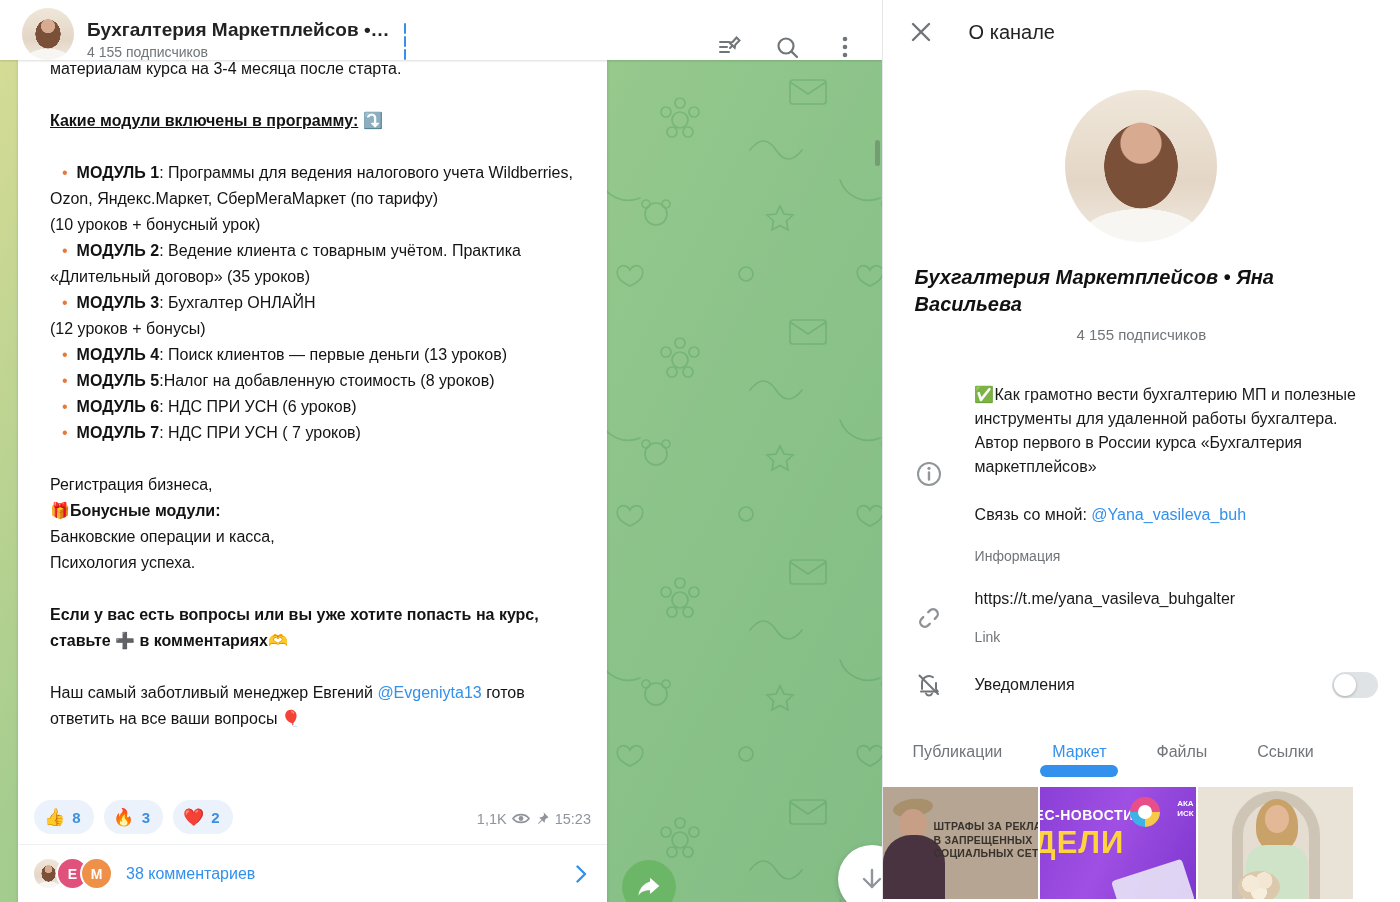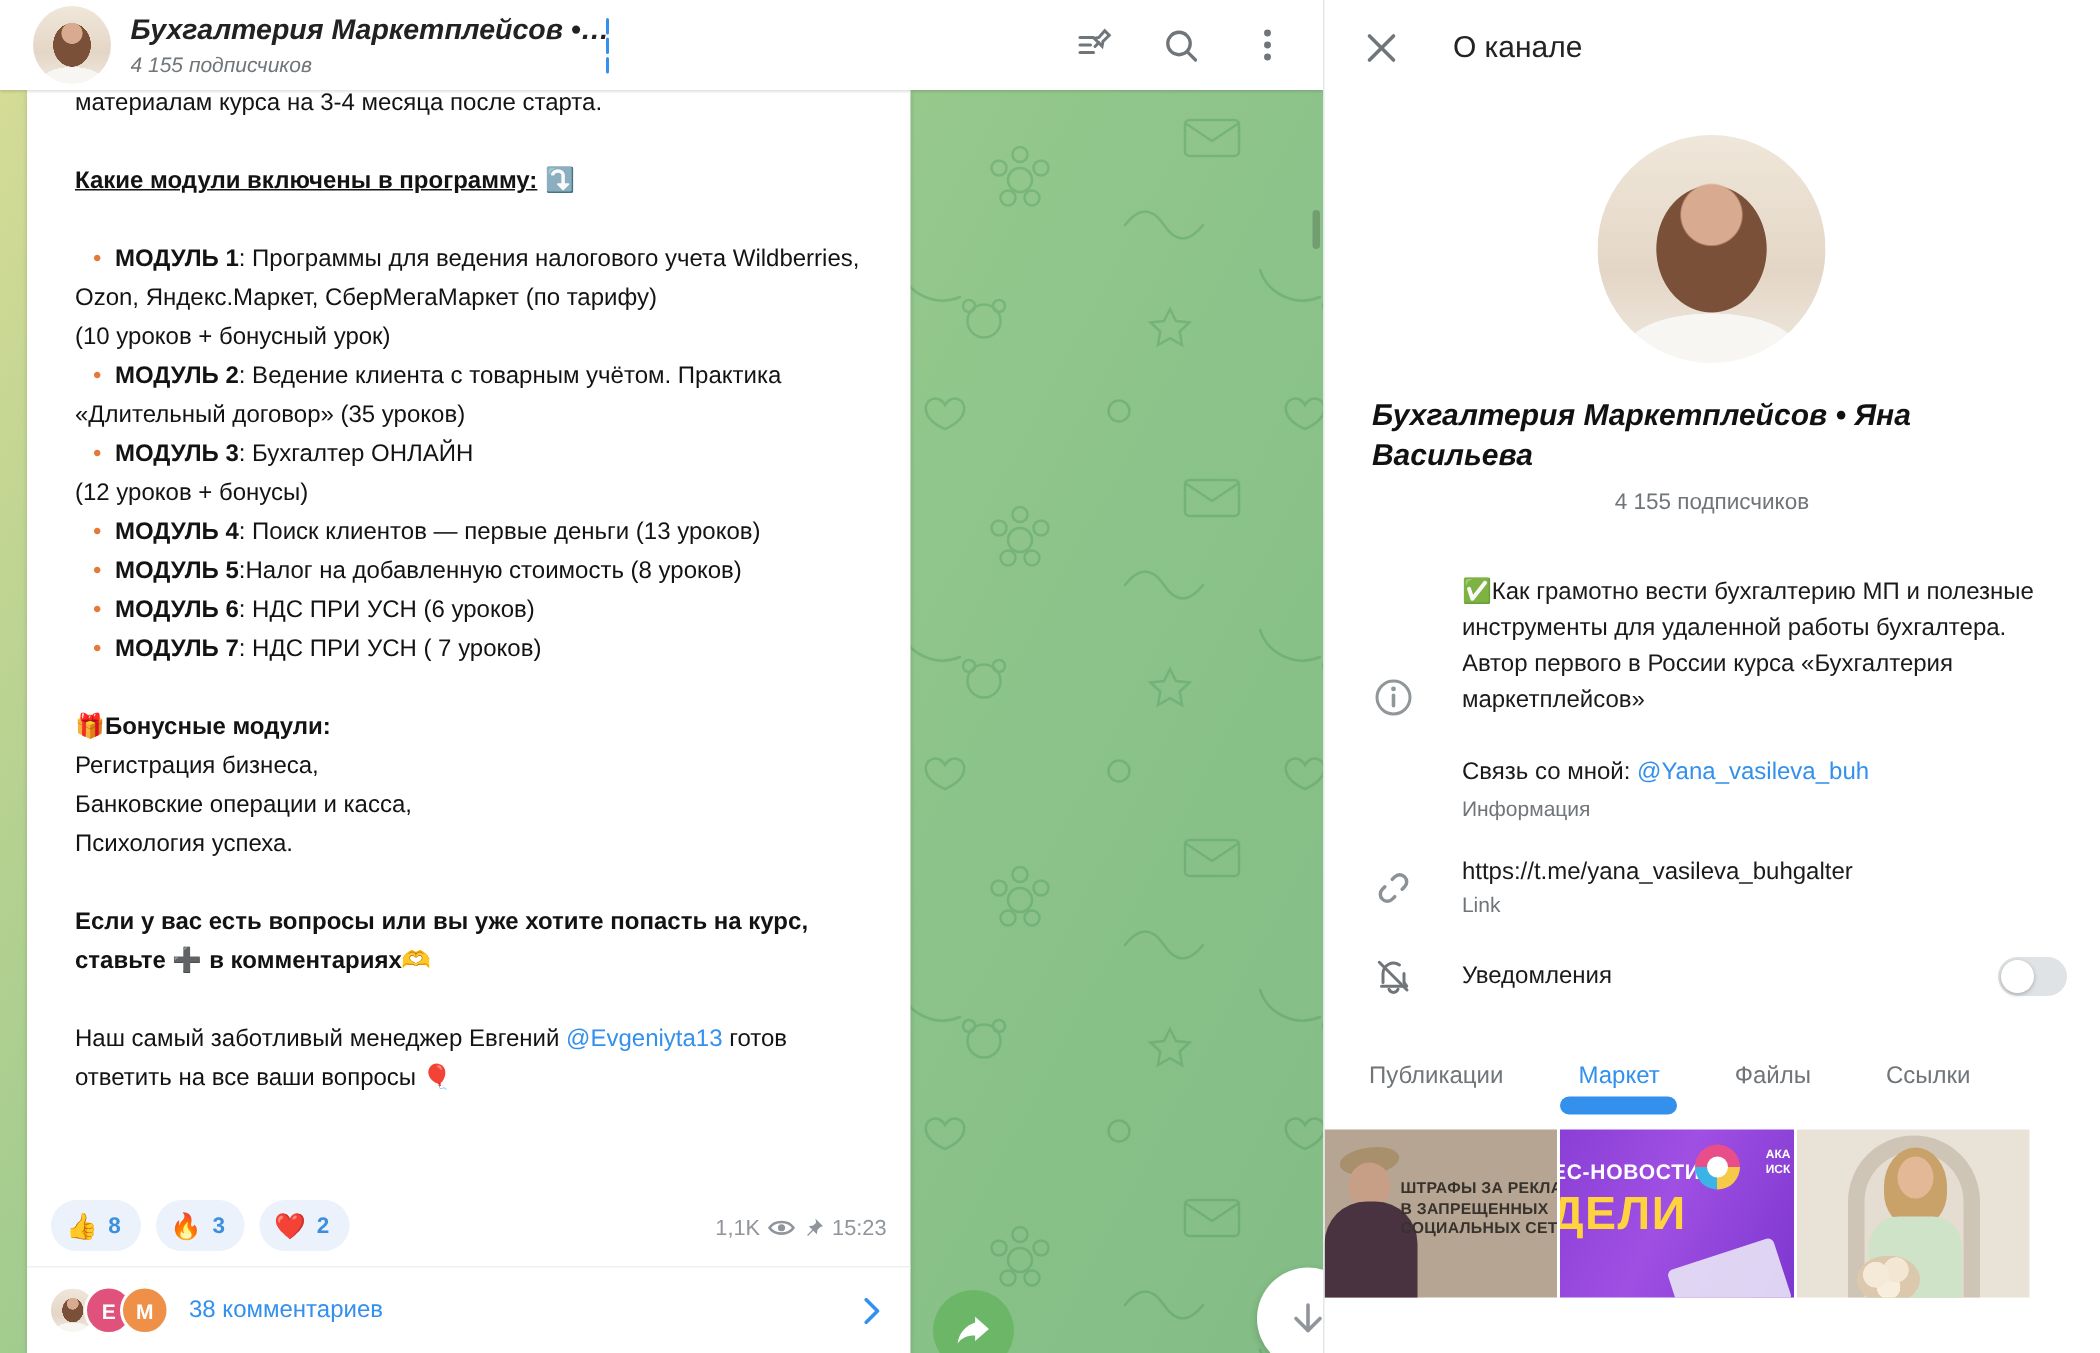--- a/index.html
+++ b/index.html
@@ -6,22 +6,22 @@
   html,body { width:1400px; height:902px; overflow:hidden;
     font-family:"Liberation Sans", sans-serif; background:#fff; }
   .app { display:flex; width:1400px; height:902px; }
 
   
   .chat { position:relative; width:932px; height:902px; overflow:hidden;
     background:linear-gradient(118deg,#d8dd96 0%,#c2d592 14%,#a6cd8f 32%,#93c78c 52%,#8ac289 74%,#83bd85 100%); }
   .doodles { position:absolute; inset:0; opacity:.30; }
 
   .chat-header { position:absolute; top:0; left:0; width:100%; height:60px; background:#fff;
-    display:flex; align-items:center; padding:0 16px 0 22px; z-index:6;
-    box-shadow:0 1px 2px rgba(0,0,0,.14);font-style:italic; }
+    display:flex; align-items:flex-end; padding:0 16px 0 22px; z-index:6;
+    box-shadow:0 1px 2px rgba(0,0,0,.14); }
   .hdr-ava { width:52px; height:52px; border-radius:50%; flex:0 0 auto; }
   .hdr-text { margin-left:13px; width:322px; overflow:hidden; }
   .hdr-title { font-size:19px; font-weight:700; color:#222; white-space:nowrap; }
   .hdr-subs { font-size:14px; color:#707579; margin-top:3px; }
   .pinned { display:flex; align-items:center; width:318px; cursor:pointer; }
   .pin-bar { display:flex; flex-direction:column; gap:2px; }
   .pin-bar i { width:2px; height:11px; background:#3390ec; border-radius:1px; }
   .pin-texts { margin-left:10px; overflow:hidden; }
   .pin-title { color:#3390ec; font-size:15px; font-weight:500; white-space:nowrap; }
   .pin-prev { display:flex; align-items:center; gap:6px; margin-top:3px; font-size:15px; color:#232323; white-space:nowrap; }
@@ -84,21 +84,21 @@
   .p-name { margin:22px 32px 0; font-size:20px; font-weight:700; line-height:27px; color:#111;font-style:italic; }
   .p-subs { text-align:center; color:#707579; font-size:15px; margin-top:8px; }
 
   .rows { margin-top:40px; }
   .row { display:flex; align-items:center; }
   .row + .row { margin-top:26px; }
   .row .ic { width:92px; display:flex; justify-content:center; flex:0 0 auto; }
   .row .body { flex:1; padding-right:22px; overflow:hidden; }
   .desc { font-size:16px; line-height:24px; color:#1a1a1a; }
   .desc .blank { height:24px; }
-  .sub-label { color:#707579; font-size:14px; margin-top:4px; }
+  .sub-label { color:#707579; font-size:14px; margin-top:21px; }
   .url { font-size:16px; color:#1a1a1a; white-space:nowrap; cursor:pointer; }
   .notif-label { font-size:16px; color:#1a1a1a; }
   .toggle { margin-left:auto; margin-right:22px; width:46px; height:26px; border-radius:13px;
     background:#dfe3e6; position:relative; cursor:pointer; flex:0 0 auto; }
   .toggle .knob { position:absolute; left:2px; top:2px; width:22px; height:22px; border-radius:50%;
     background:#fff; box-shadow:0 1px 3px rgba(0,0,0,.25); }
 
   .tabs { display:flex; margin:30px 0 0 30px; height:46px; align-items:center; gap:50px; position:relative; z-index:1; }
   .tab { font-size:16px; font-weight:500; color:#707579; position:relative; white-space:nowrap; cursor:pointer; }
   .tab.active { color:#3390ec; }
@@ -221,22 +221,22 @@
           <div class="line"><span class="dot">•</span><span class="b">МОДУЛЬ 1</span>: Программы для ведения налогового учета Wildberries, Ozon, Яндекс.Маркет, СберМегаМаркет (по тарифу)</div>
           <div class="line">(10 уроков + бонусный урок)</div>
           <div class="line"><span class="dot">•</span><span class="b">МОДУЛЬ 2</span>: Ведение клиента с товарным учётом. Практика «Длительный договор» (35 уроков)</div>
           <div class="line"><span class="dot">•</span><span class="b">МОДУЛЬ 3</span>: Бухгалтер ОНЛАЙН</div>
           <div class="line">(12 уроков + бонусы)</div>
           <div class="line"><span class="dot">•</span><span class="b">МОДУЛЬ 4</span>: Поиск клиентов — первые деньги (13 уроков)</div>
           <div class="line"><span class="dot">•</span><span class="b">МОДУЛЬ 5</span>:Налог на добавленную стоимость (8 уроков)</div>
           <div class="line"><span class="dot">•</span><span class="b">МОДУЛЬ 6</span>: НДС ПРИ УСН (6 уроков)</div>
           <div class="line"><span class="dot">•</span><span class="b">МОДУЛЬ 7</span>: НДС ПРИ УСН ( 7 уроков)</div>
           <div class="gap"></div>
+          <div class="line">Регистрация бизнеса,</div>
           <div class="line"><span class="b">🎁Бонусные модули:</span></div>
-          <div class="line">Регистрация бизнеса,</div>
           <div class="line">Банковские операции и касса,</div>
           <div class="line">Психология успеха.</div>
           <div class="gap"></div>
           <div class="line"><span class="b">Если у вас есть вопросы или вы уже хотите попасть на курс, ставьте ➕ в комментариях🫶</span></div>
           <div class="gap"></div>
           <div class="line">Наш самый заботливый менеджер Евгений <a class="lnk">@Evgeniyta13</a> готов ответить на все ваши вопросы 🎈</div>
         </div>
 
       <div class="meta-row">
         <div class="reactions">

